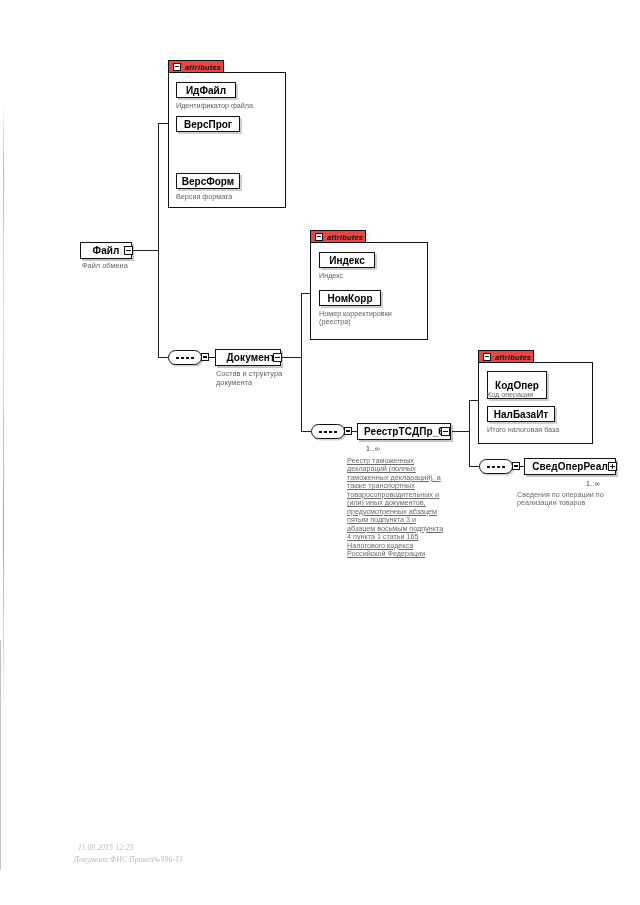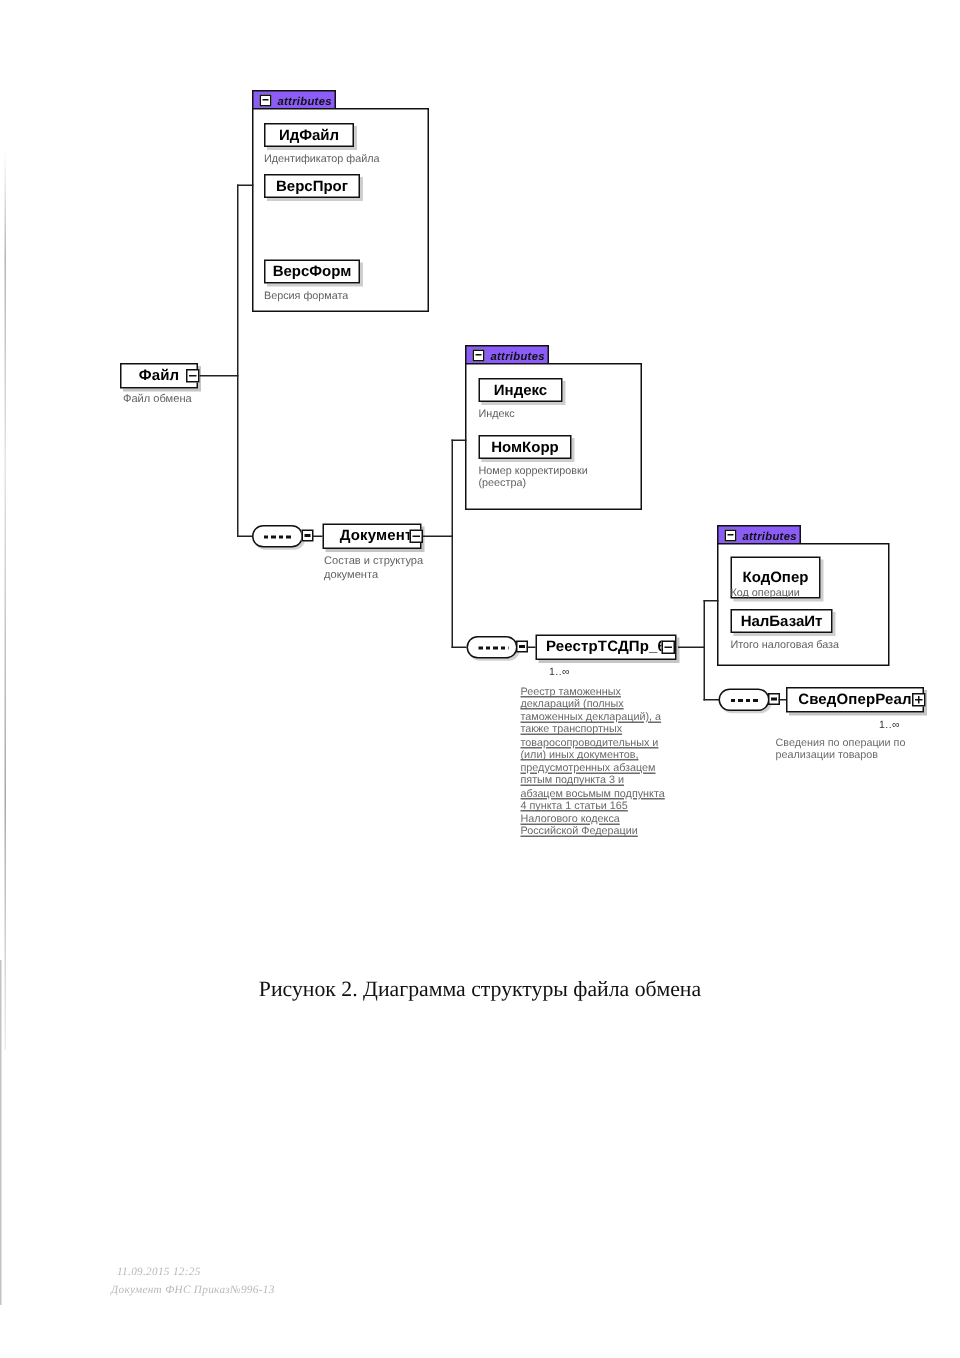--- a/index.html
+++ b/index.html
@@ -48,21 +48,21 @@
     background:repeating-linear-gradient(to right,#111 0,#111 3px,transparent 3px,transparent 5px);}
 
   
   .stub{position:absolute;width:8px;height:8px;box-sizing:border-box;border:1.3px solid #111;background:#fff;}
   .stub i{position:absolute;left:1px;top:2.4px;width:4px;height:1.2px;background:#111;}
 
   
   .attrpanel{position:absolute;box-sizing:border-box;background:#fff;}
   .attrpanel .tab{
     position:absolute;left:0;top:0;height:13px;box-sizing:border-box;
-    border:1.2px solid #111;border-bottom:none;background:#8b5cf6;
+    border:1.2px solid #111;border-bottom:none;background:#ef4444;
     display:flex;align-items:center;gap:4px;padding:0 6px 0 4px;
     font-size:7.5px;font-style:italic;font-weight:bold;color:#111;letter-spacing:.2px;
   }
   .attrpanel .tabbox{
     width:8px;height:8px;box-sizing:border-box;border:1.1px solid #111;background:#fff;position:relative;flex:none;
   }
   .attrpanel .tabbox:before{content:"";position:absolute;left:1px;top:2.4px;width:4px;height:1.1px;background:#111;}
   .attrpanel .body{
     position:absolute;left:0;box-sizing:border-box;
     border:1.2px solid #111;background:#fff;
@@ -235,18 +235,17 @@
 
   <div class="elbox" style="left:524px;top:458px;width:92px;height:17px;font-size:10px;">
     <span class="lbl">СведОперРеал</span>
   </div>
   <div class="toggle plus" style="left:608px;top:462px;">
       <i></i>
     </div>
   <div class="mult" style="left:586px;top:480px;">1..∞</div>
   <div class="anno dim" style="left:517px;top:491px;width:104px;font-size:7.2px;">Сведения по операции по реализации товаров</div>
 
-  <div class="caption" style="top:652px;">Рисунок 2. Диаграмма структуры файла обмена</div>
 
   <div class="footer" style="left:78px;top:842px;">11.09.2015 12:25</div>
   <div class="footer" style="left:74px;top:854px;">Документ ФНС Приказ№996-13</div>
 
 </div>
 
 </body></html>

